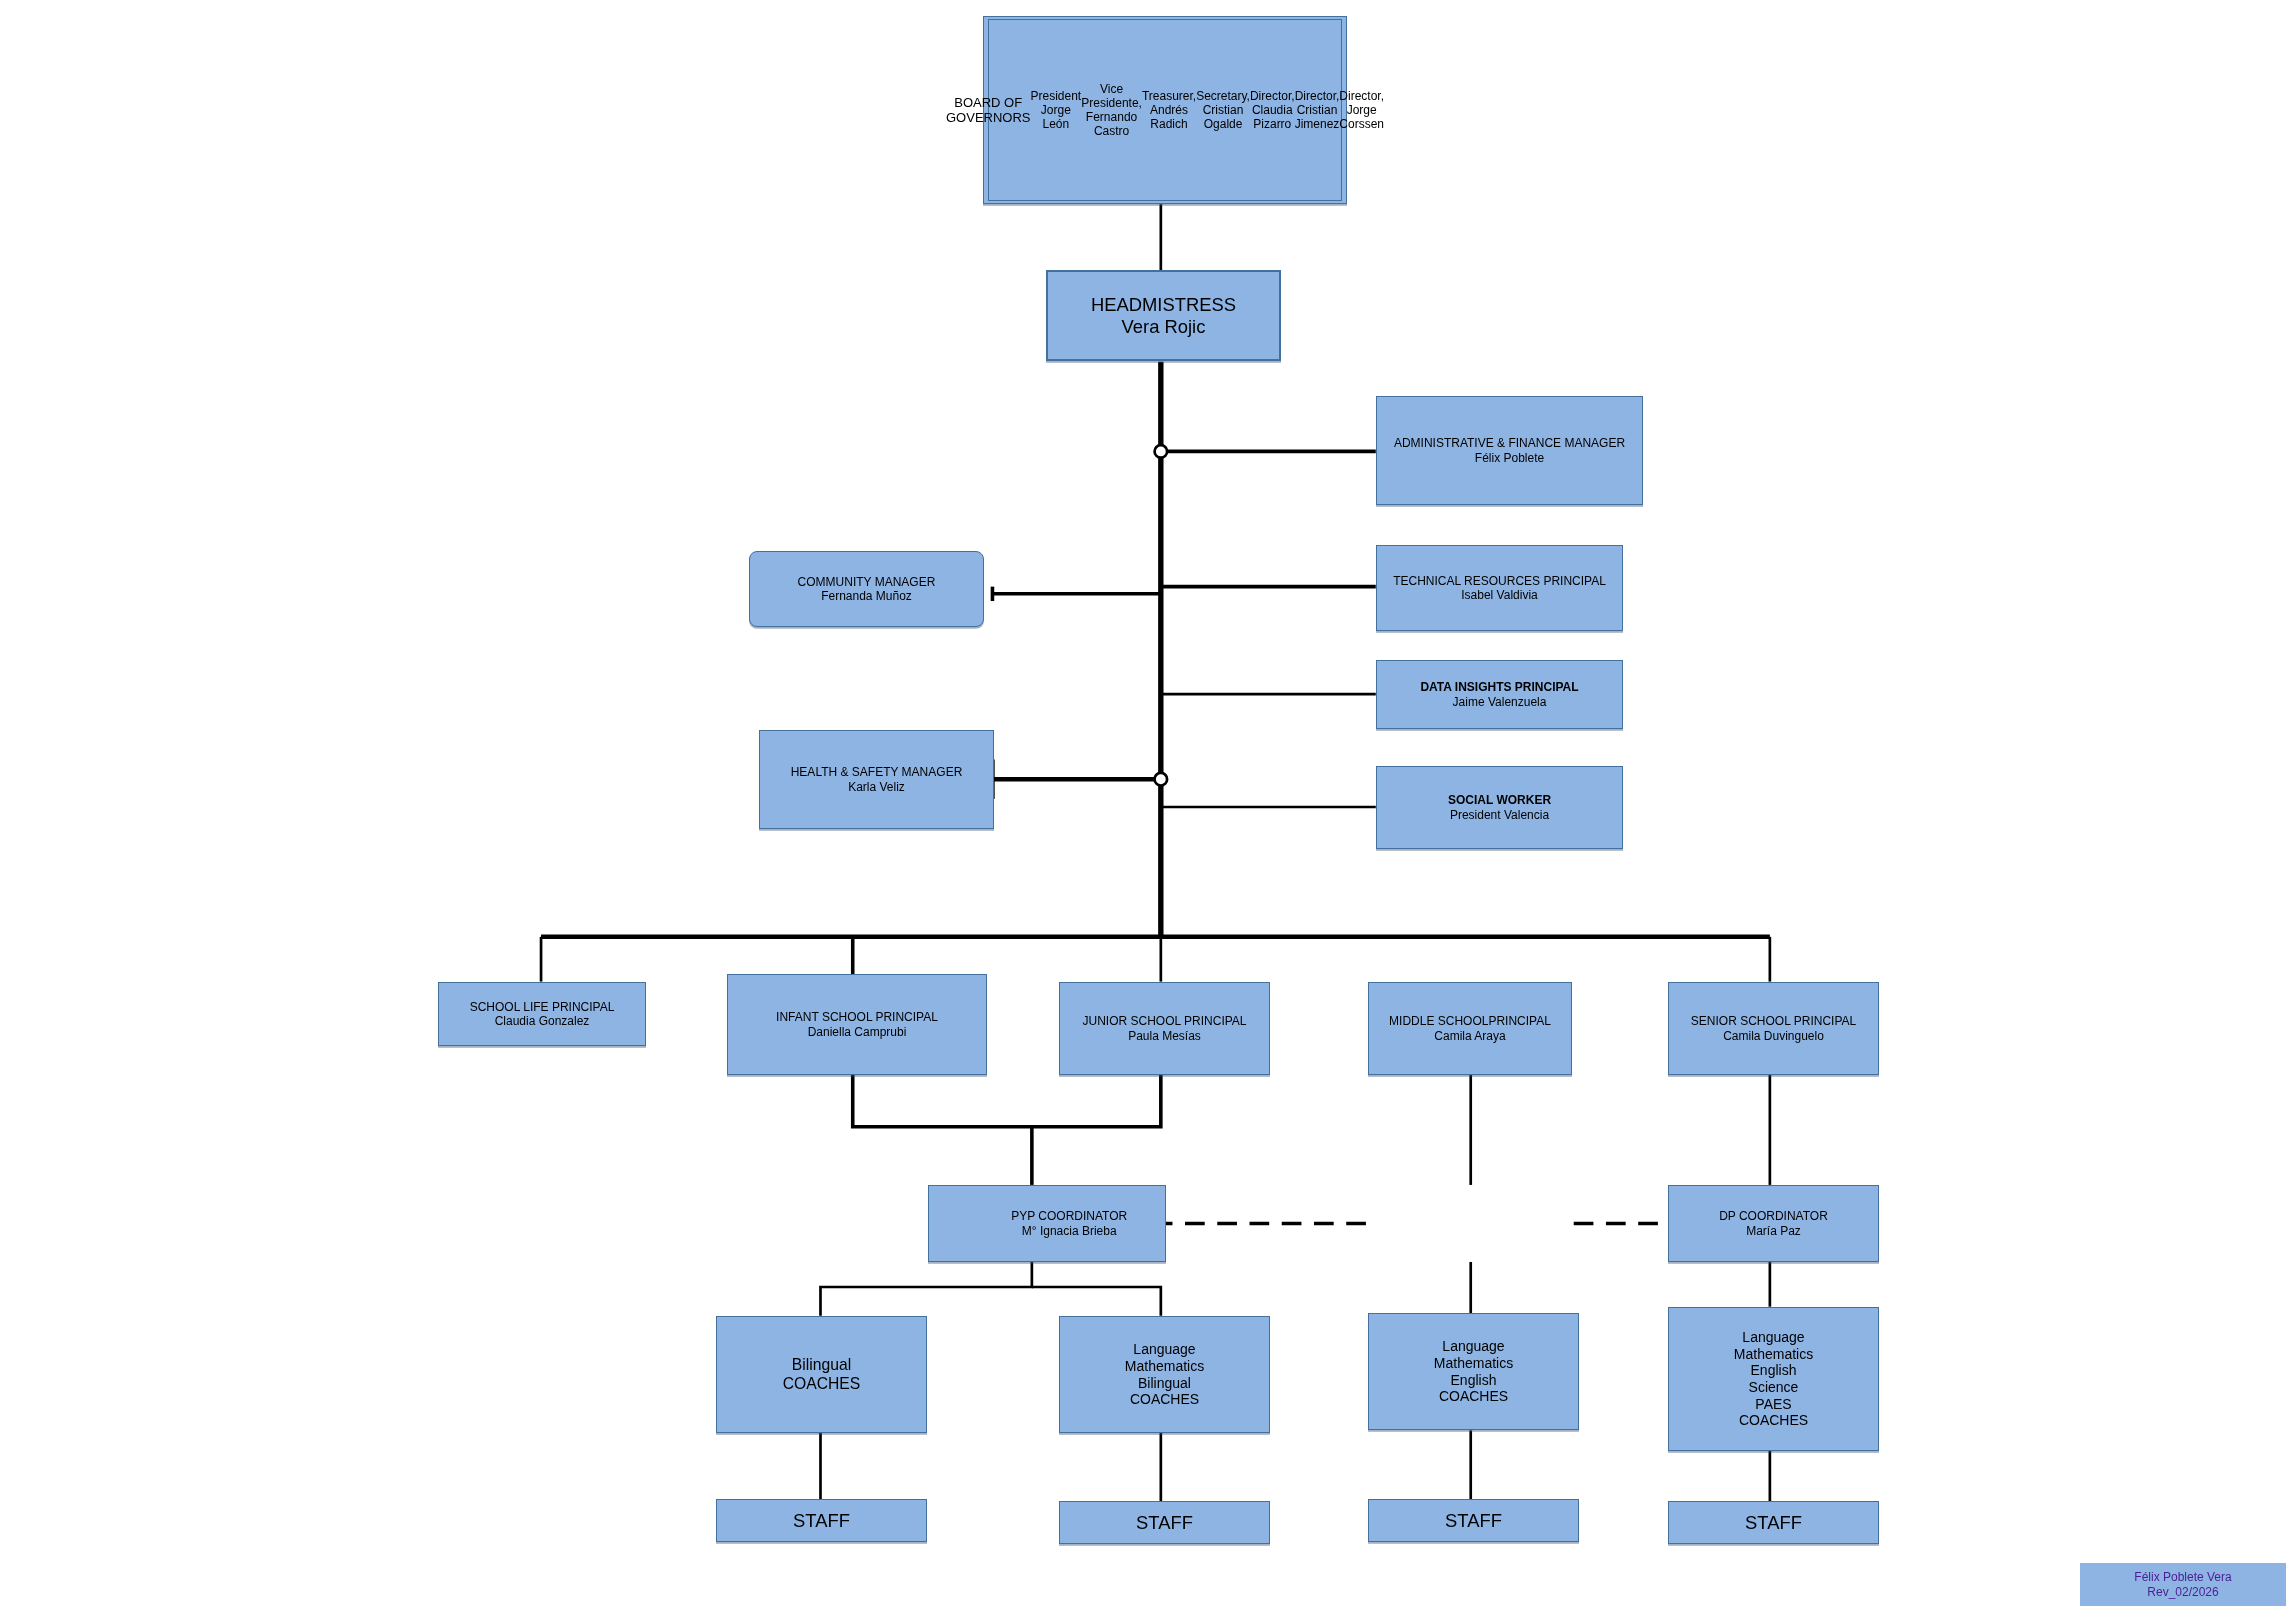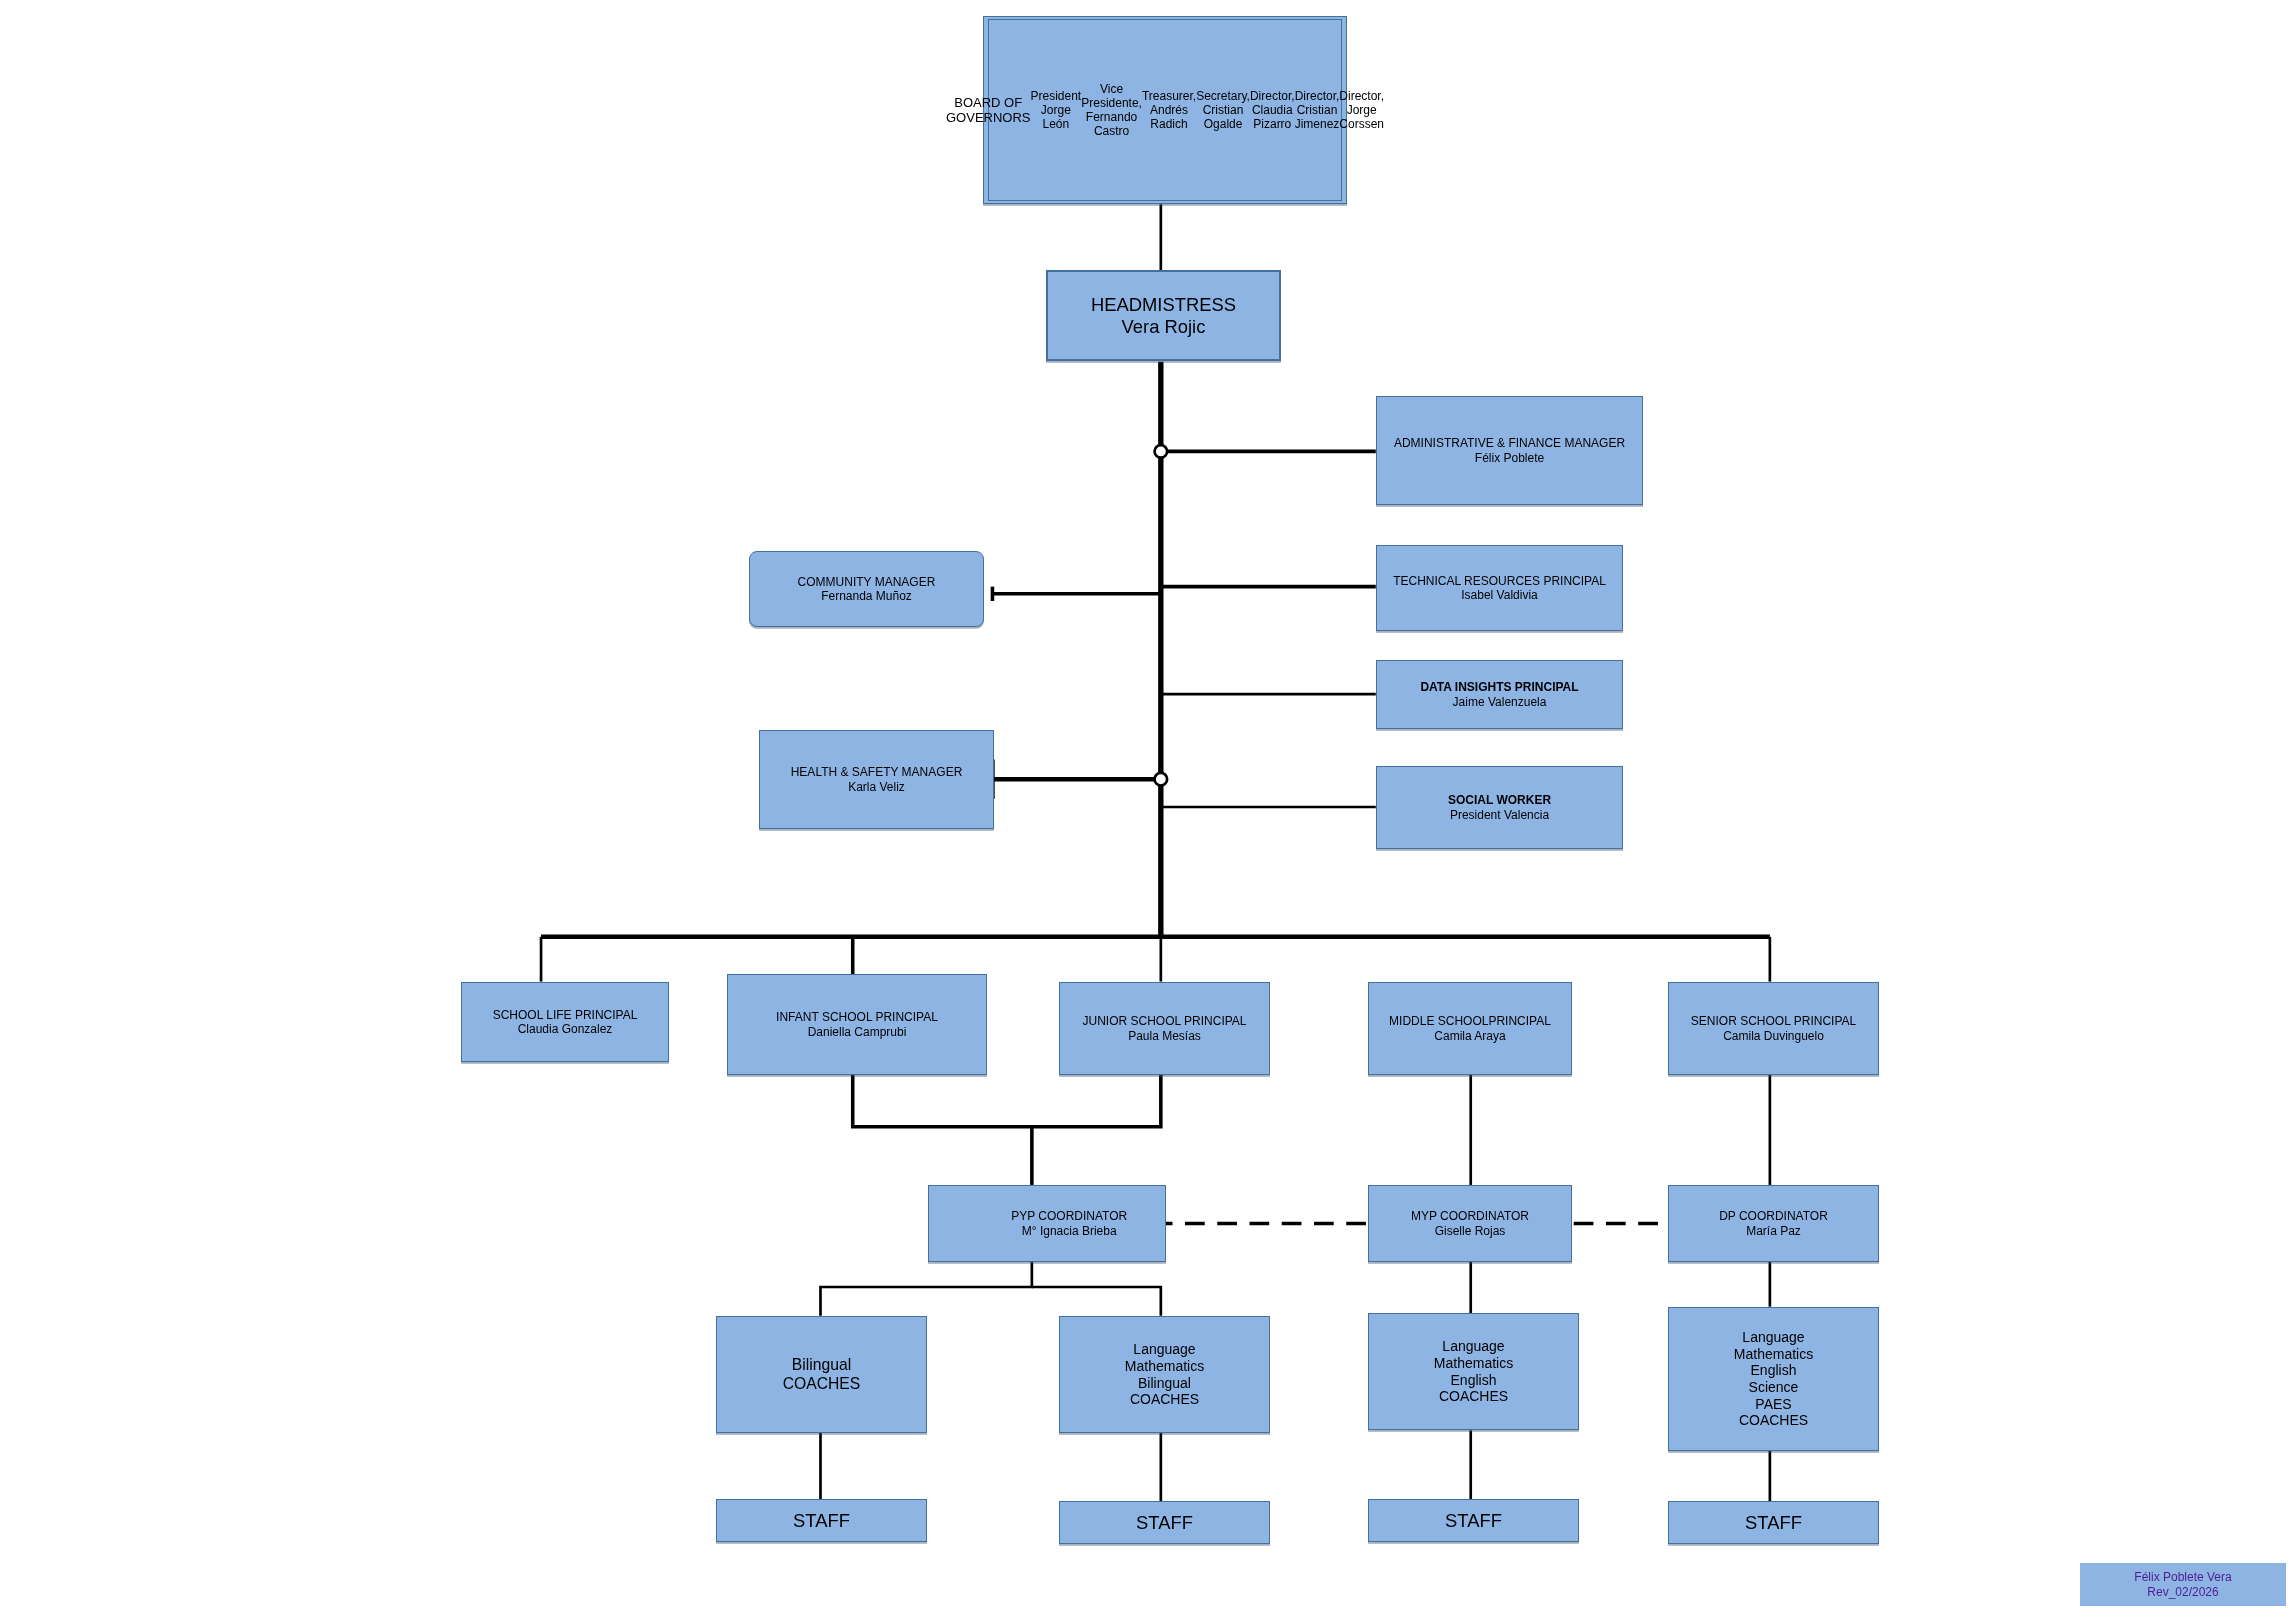--- a/index.html
+++ b/index.html
@@ -192,21 +192,21 @@
     </div>
   </div>
 
   <div class="node fs-13" style="left:759px; top:730px; width:235px; height:99px;">
     <div class="inner">
       <span class="ttl">HEALTH &amp; SAFETY MANAGER</span>
       <span class="sub">Karla Veliz</span>
     </div>
   </div>
 
-  <div class="node fs-13" style="left:438px; top:982px; width:208px; height:80px;margin-left:23px;">
+  <div class="node fs-13" style="left:438px; top:982px; width:208px; height:64px;">
     <div class="inner">
       <span class="ttl">SCHOOL LIFE PRINCIPAL</span>
       <span class="sub">Claudia Gonzalez</span>
     </div>
   </div>
 
   <div class="node fs-13" style="left:727px; top:974px; width:260px; height:101px;">
     <div class="inner">
       <span class="ttl">INFANT SCHOOL PRINCIPAL</span>
       <span class="sub">Daniella Camprubi</span>
@@ -234,26 +234,20 @@
     </div>
   </div>
 
   <div class="node fs-13" style="left:928px; top:1185px; width:238px; height:77px;padding-left:48px;">
     <div class="inner">
       <span class="ttl">PYP COORDINATOR</span>
       <span class="sub">M° Ignacia Brieba</span>
     </div>
   </div>
 
-  <div class="node fs-13" style="left:1368px; top:1185px; width:204px; height:77px;">
-    <div class="inner">
-      <span class="ttl">MYP COORDINATOR</span>
-      <span class="sub">Giselle Rojas</span>
-    </div>
-  </div>
 
   <div class="node fs-13" style="left:1668px; top:1185px; width:211px; height:77px;">
     <div class="inner">
       <span class="ttl">DP COORDINATOR</span>
       <span class="sub">María Paz</span>
     </div>
   </div>
 
   <div class="node fs-17" style="left:716px; top:1316px; width:211px; height:117px;">
     <div class="inner">

